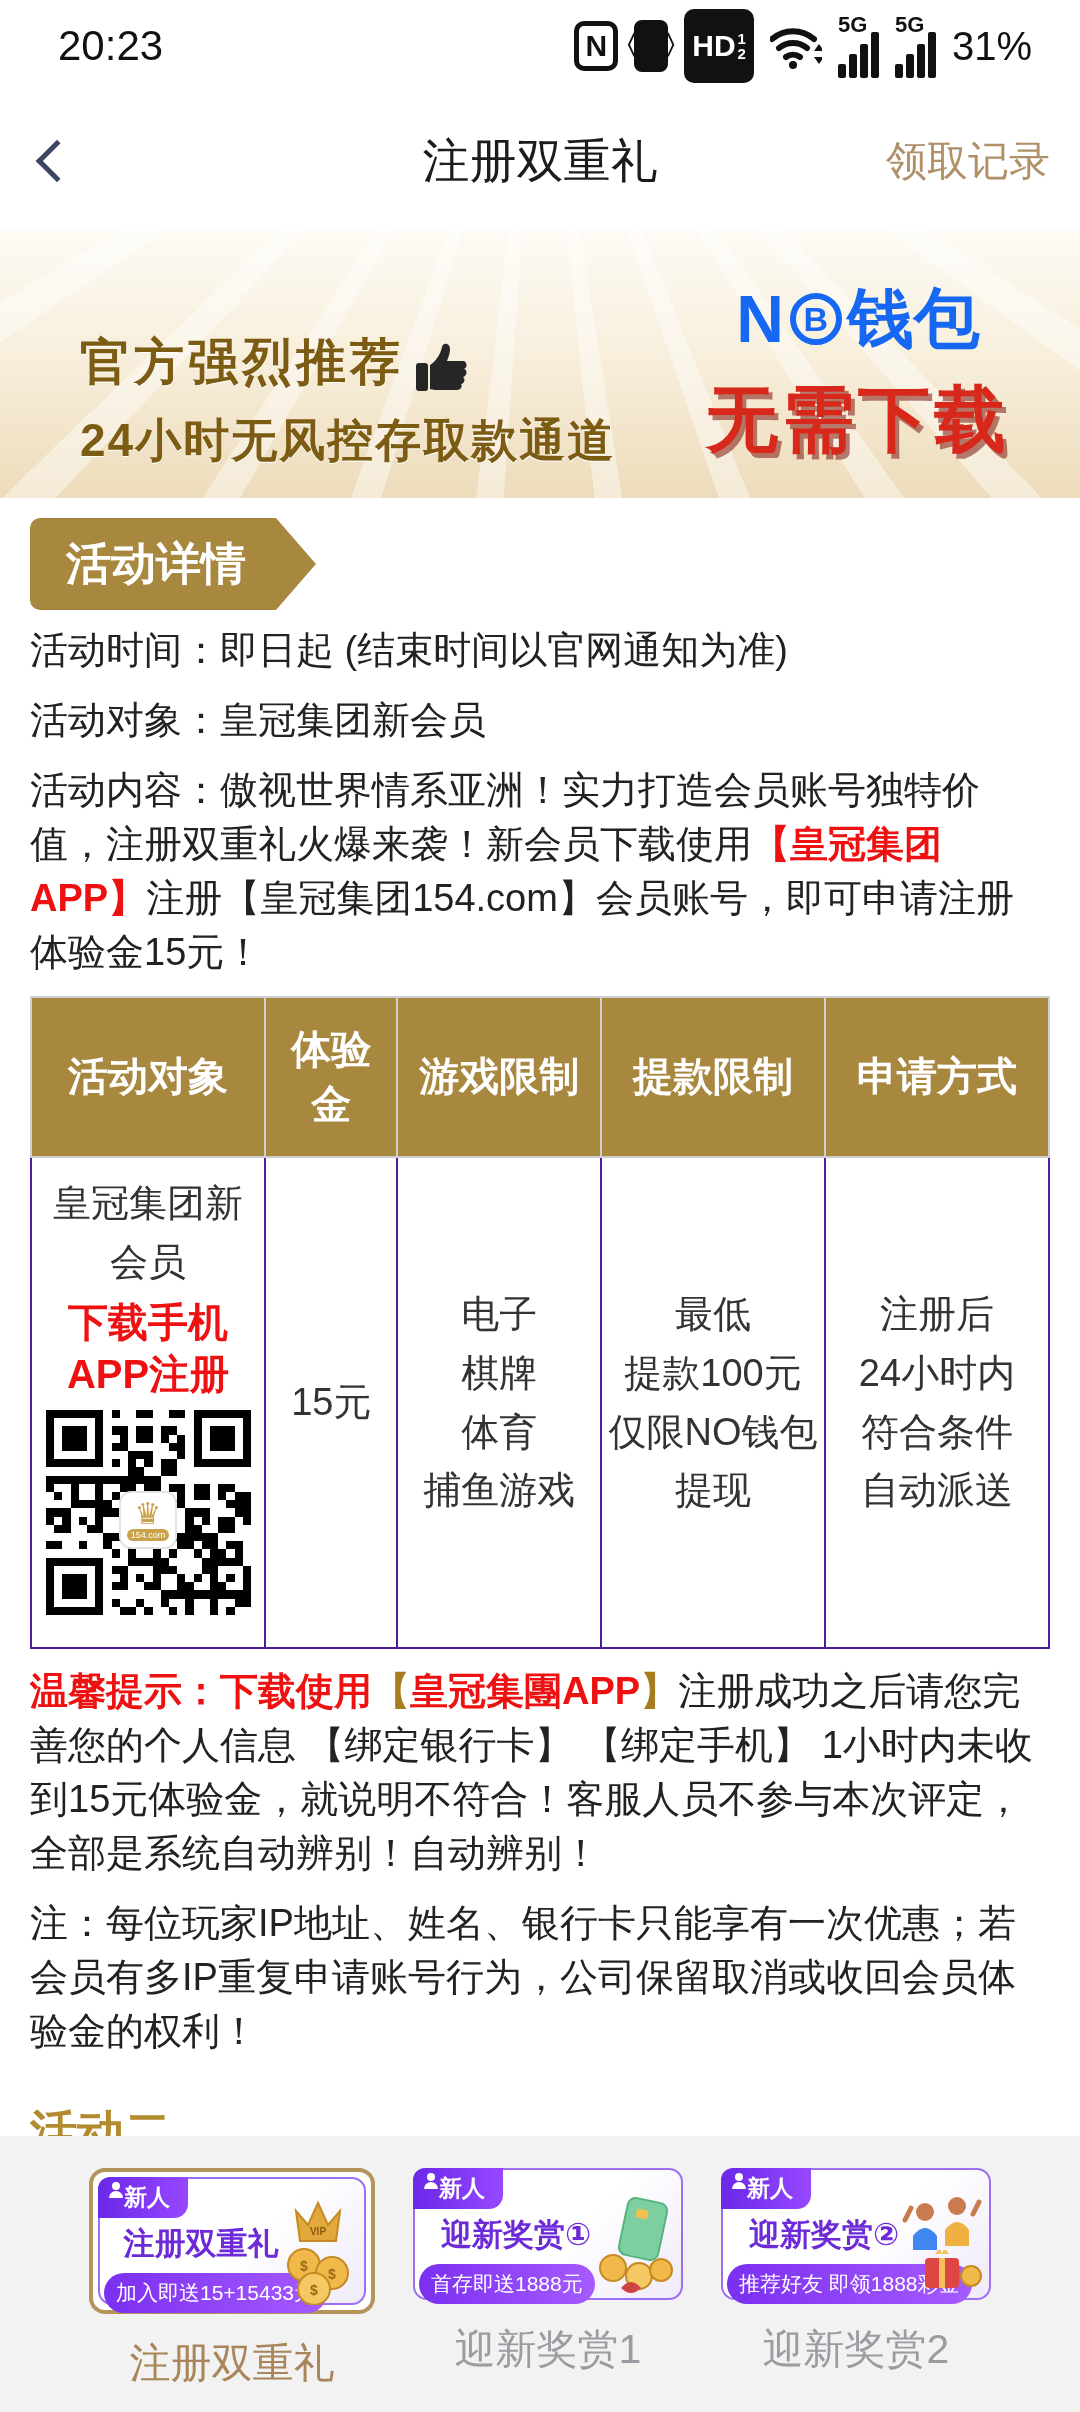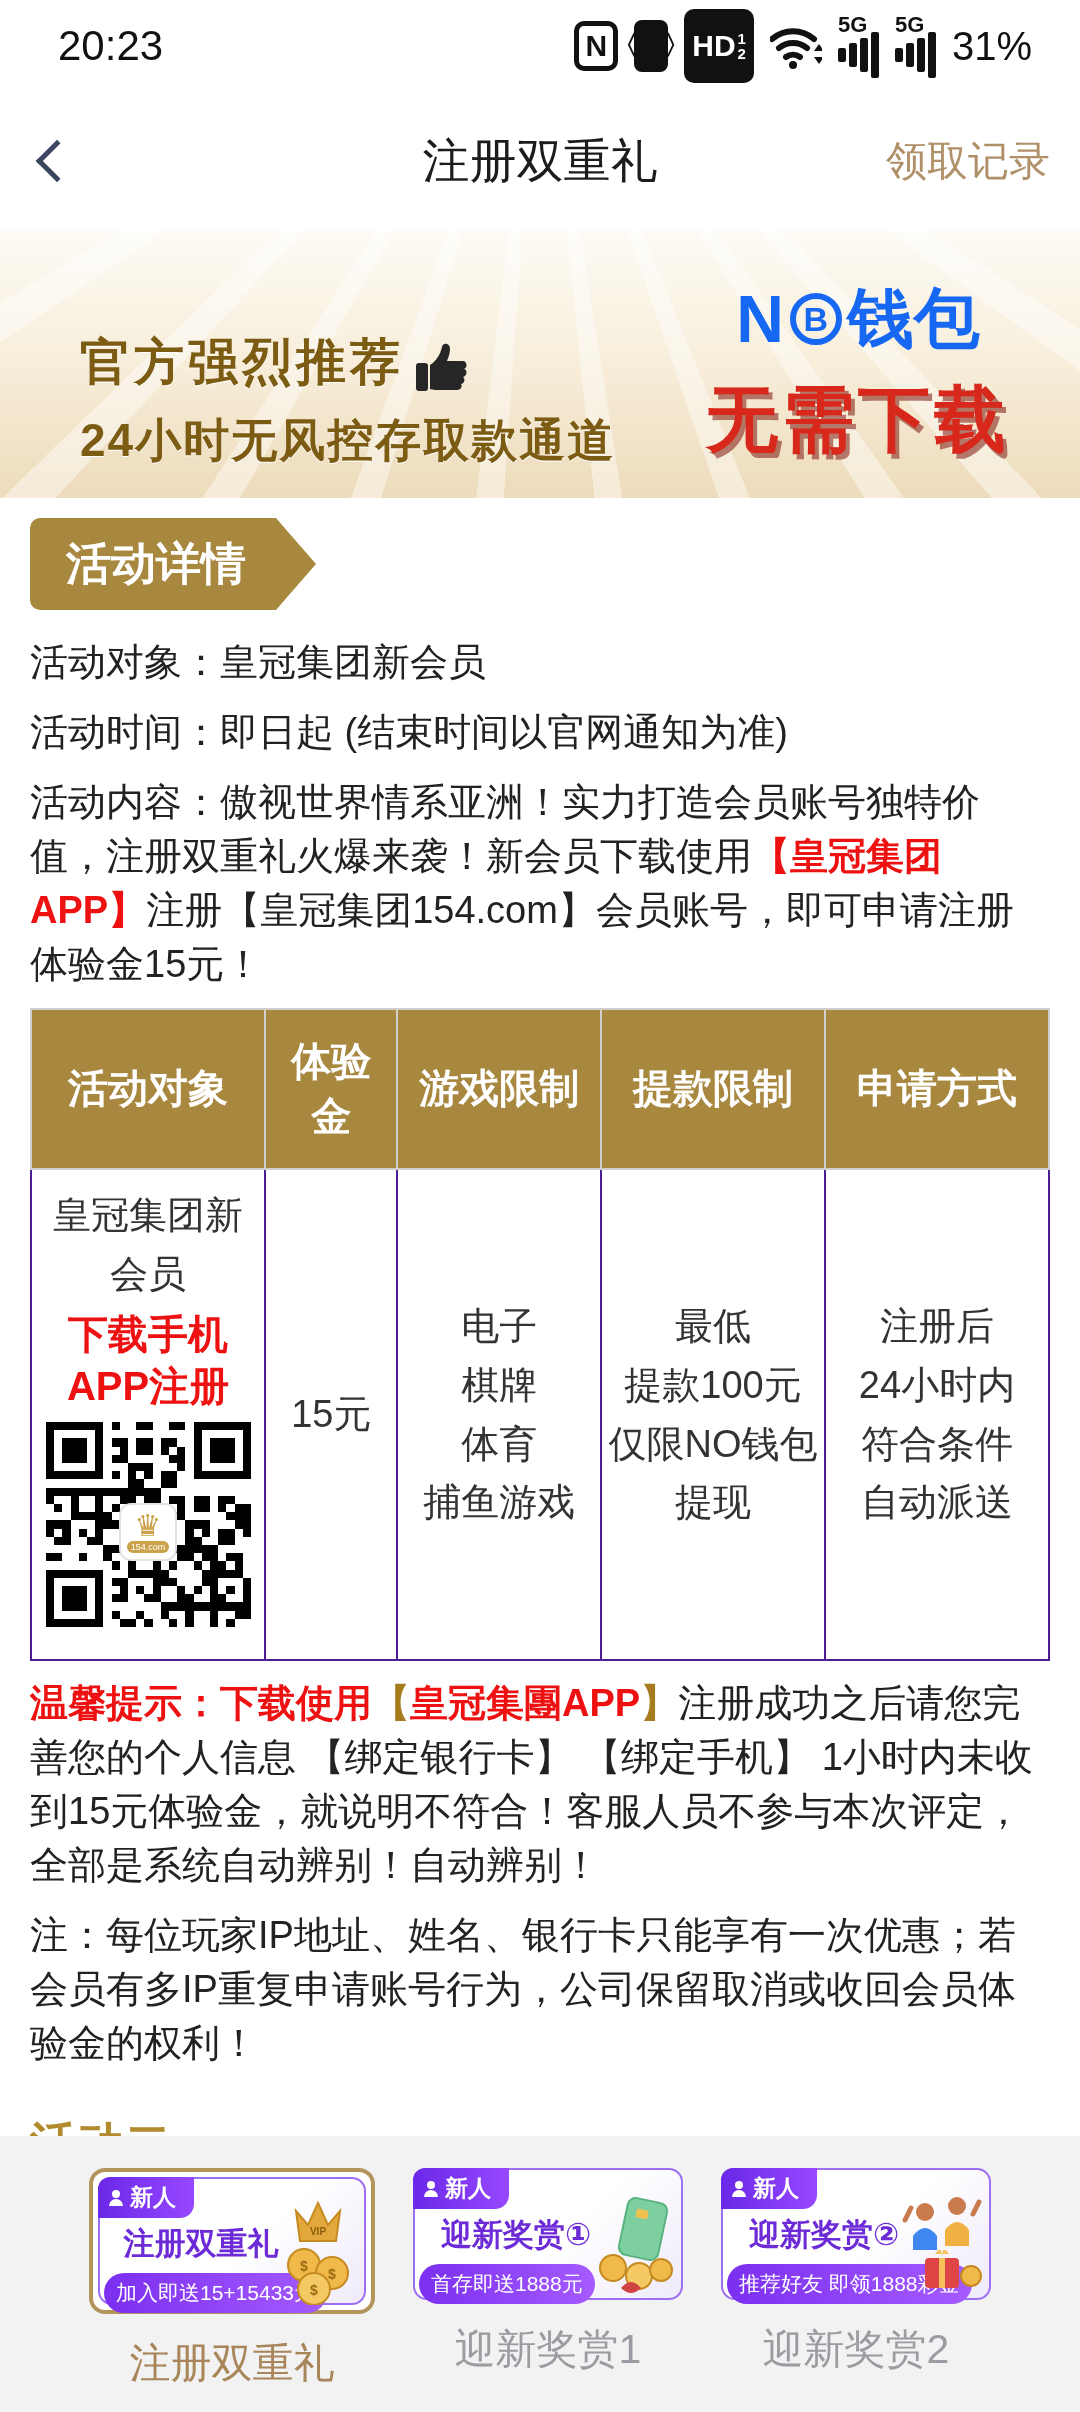--- a/index.html
+++ b/index.html
@@ -11,21 +11,21 @@
   .sb-time { font-size:42px; color:#111; }
   .sb-right { display:flex; align-items:center; gap:16px; color:#111; }
   .sb-ico { display:inline-flex; align-items:center; }
   .nfc-badge { width:44px; height:50px; border:5px solid #111; border-radius:10px; display:flex; align-items:center; justify-content:center; font-weight:bold; font-size:30px; color:#111; }
   .vib { position:relative; width:34px; height:52px; background:#111; border-radius:8px; }
   .vib:before, .vib:after { content:"〉"; position:absolute; top:8px; font-size:26px; font-weight:bold; color:#111; }
   .vib:before { left:-22px; transform:scaleX(-1); }
   .vib:after { right:-22px; }
   .hd-badge { background:#111; color:#fff; border-radius:10px; padding:20px 8px; font-weight:bold; font-size:30px; display:flex; align-items:center; gap:2px; }
   .hd-frac { display:inline-flex; flex-direction:column; font-size:15px; line-height:15px; font-weight:bold; }
-  .sig { display:flex; align-items:center; gap:3px; position:relative; padding-top:18px; }
+  .sig { display:flex; align-items:flex-end; gap:3px; position:relative; padding-top:18px; }
   .sig .g5 { position:absolute; top:-2px; left:0; font-size:22px; font-weight:bold; color:#111; }
   .sig i { display:block; width:8px; background:#111; border-radius:2px; }
   .sb-batt { font-size:40px; }
 
   
   .navbar { position:relative; height:138px; background:#fff; display:flex; align-items:center; }
   .back-btn { position:absolute; left:42px; top:50%; width:30px; height:30px; border-left:5px solid #3a4560; border-bottom:5px solid #3a4560; transform:translateY(-50%) rotate(45deg); cursor:pointer; }
   .nav-title { position:absolute; left:50%; transform:translateX(-50%); font-size:47px; color:#1c1c1c; }
   .nav-action { position:absolute; right:30px; font-size:41px; color:#b09068; cursor:pointer; }
 
@@ -63,21 +63,21 @@
   .qr-dom { font-size:9px; color:#fff; background:#caa24a; border-radius:8px; padding:0 4px; line-height:12px; }
 
   .act2 { font-size:47px; font-weight:bold; color:#b28b2e; margin:42px 0 10px 0; }
 
   
   .tabbar { position:absolute; left:0; right:0; bottom:0; height:276px; background:#f2f2f3; display:flex; justify-content:center; gap:38px; padding-top:32px; }
   .tab-item { display:flex; flex-direction:column; align-items:center; gap:22px; cursor:pointer; }
   .promo-card { position:relative; width:270px; height:132px; border:2px solid #9d6ff2; border-radius:14px; background:linear-gradient(135deg,#ffffff 55%,#efeaf9 100%); }
   .sel-wrap { padding:5px; border:4px solid #b3945a; border-radius:16px; background:#fff; }
   .sel-wrap .promo-card { width:268px; height:128px; }
-  .pc-ribbon { position:absolute; top:-2px; left:-2px; display:flex; align-items:center; gap:6px; background:linear-gradient(90deg,#6a28e8,#9748ff); color:#fff; font-size:23px; font-weight:bold; padding:5px 18px 5px 10px; border-radius:12px 0 14px 0; }
+  .pc-ribbon { position:absolute; top:-2px; left:-2px; display:flex; align-items:flex-start; background:linear-gradient(90deg,#6a28e8,#9748ff); color:#fff; font-size:23px; font-weight:bold; padding:5px 18px 5px 10px; border-radius:12px 0 14px 0; }
   .pc-person { width:16px; height:16px; display:inline-block; position:relative; }
   .pc-person:before { content:""; position:absolute; top:0; left:4px; width:8px; height:8px; background:#fff; border-radius:50%; }
   .pc-person:after { content:""; position:absolute; bottom:0; left:1px; width:14px; height:7px; background:#fff; border-radius:7px 7px 0 0; }
   .pc-title { margin:44px 0 0 16px; font-size:31px; font-weight:bold; color:#6d2bd8; width:170px; text-align:center; }
   .pc-pill { display:block; width:max-content; margin:8px 0 0 4px; font-size:21px; color:#fff; padding:6px 12px; border-radius:22px; background:linear-gradient(90deg,#7b2ff0,#a55bff); white-space:nowrap; }
   .pc-art { position:absolute; right:2px; top:14px; }
   .tab-label { font-size:41px; color:#9b9ba1; }
   .tab-label.active { color:#a8865a; }
   .thumb-svg { transform:translateY(4px); }
 </style>
@@ -152,22 +152,22 @@
         </span>
         <div class="bn-nodl">无需下载</div>
       </div>
     </div>
   </div>
 
   <div class="content">
 
     <div class="ribbon">活动详情</div>
 
+    <p class="para" style="margin-top:4px">活动时间：即日起 (结束时间以官网通知为准)</p>
     <p class="para">活动对象：皇冠集团新会员</p>
-    <p class="para" style="margin-top:4px">活动时间：即日起 (结束时间以官网通知为准)</p>
     <p class="para" style="margin-top:4px"><span>活动内容：傲视世界情系亚洲！实力打造会员账号独特价值，注册双重礼火爆来袭！新会员下载使用</span><span class="red">【皇冠集团APP】</span><span>注册【皇冠集团154.com】会员账号，即可申请注册体验金15元！</span></p>
 
     
     <table class="t1">
       <colgroup>
           <col style="width:23%">
           <col style="width:13%">
           <col style="width:20%">
           <col style="width:22%">
           <col style="width:22%">

